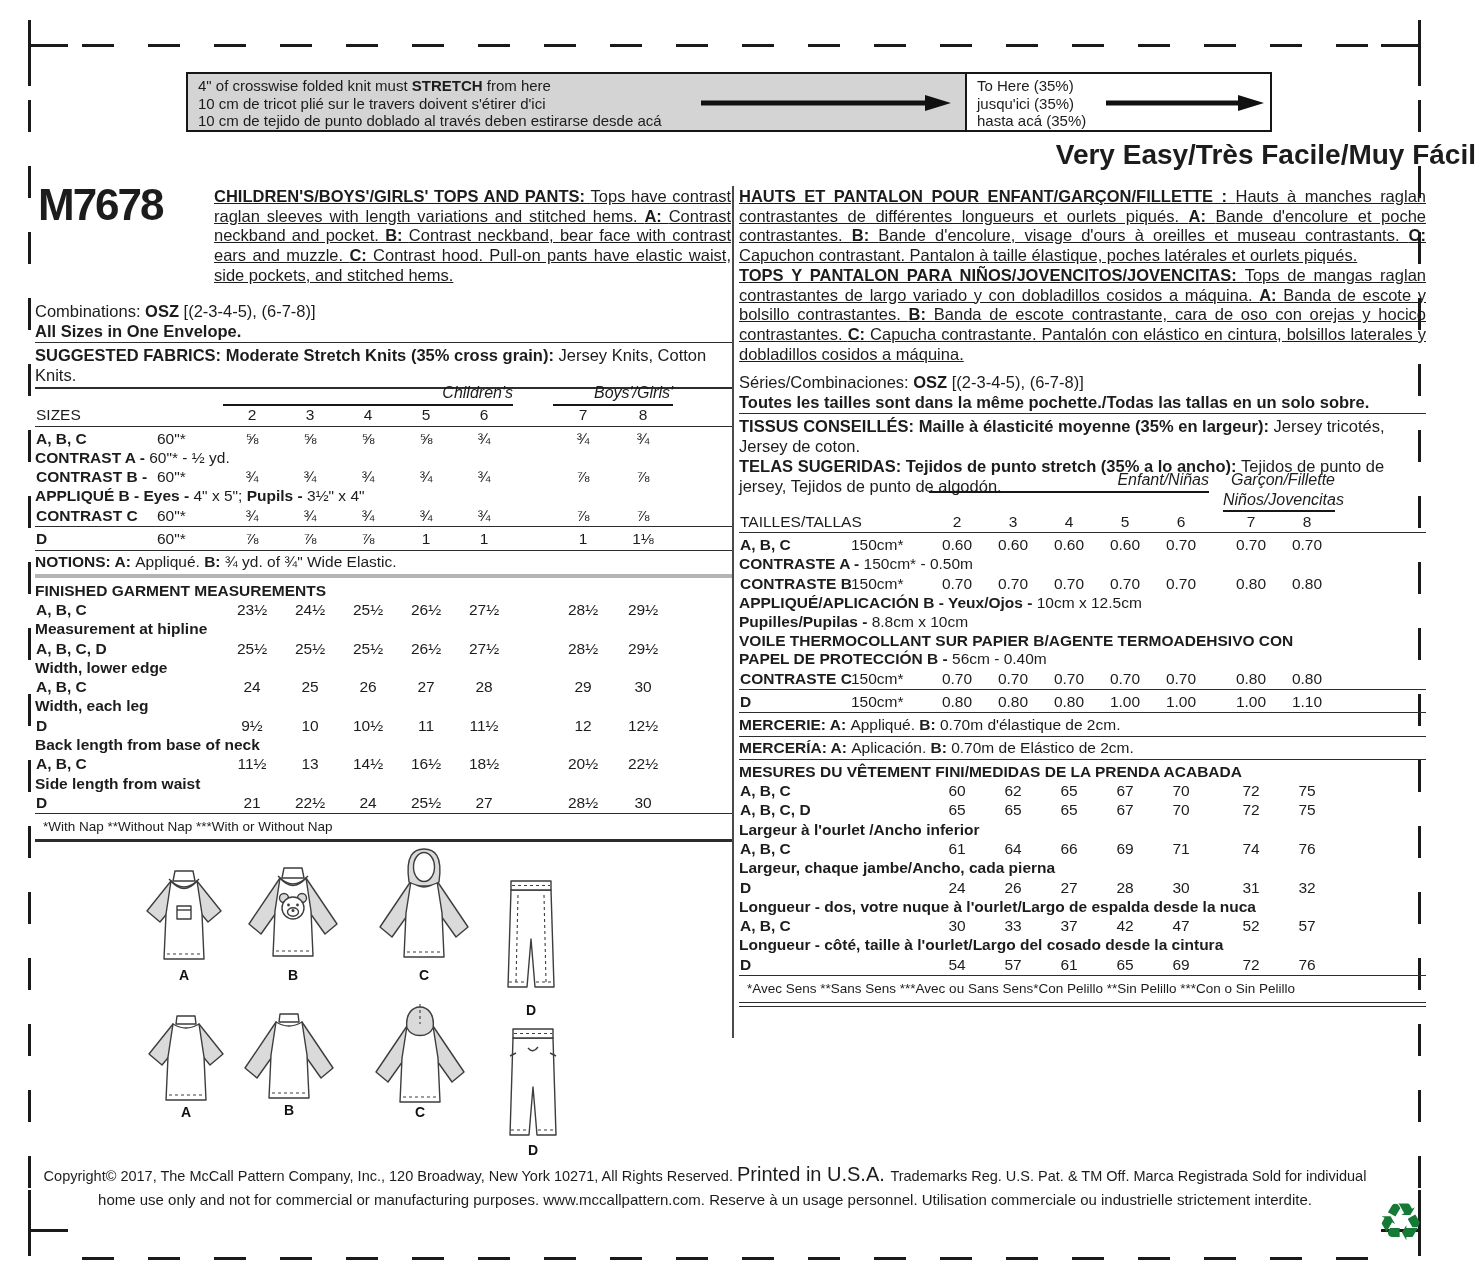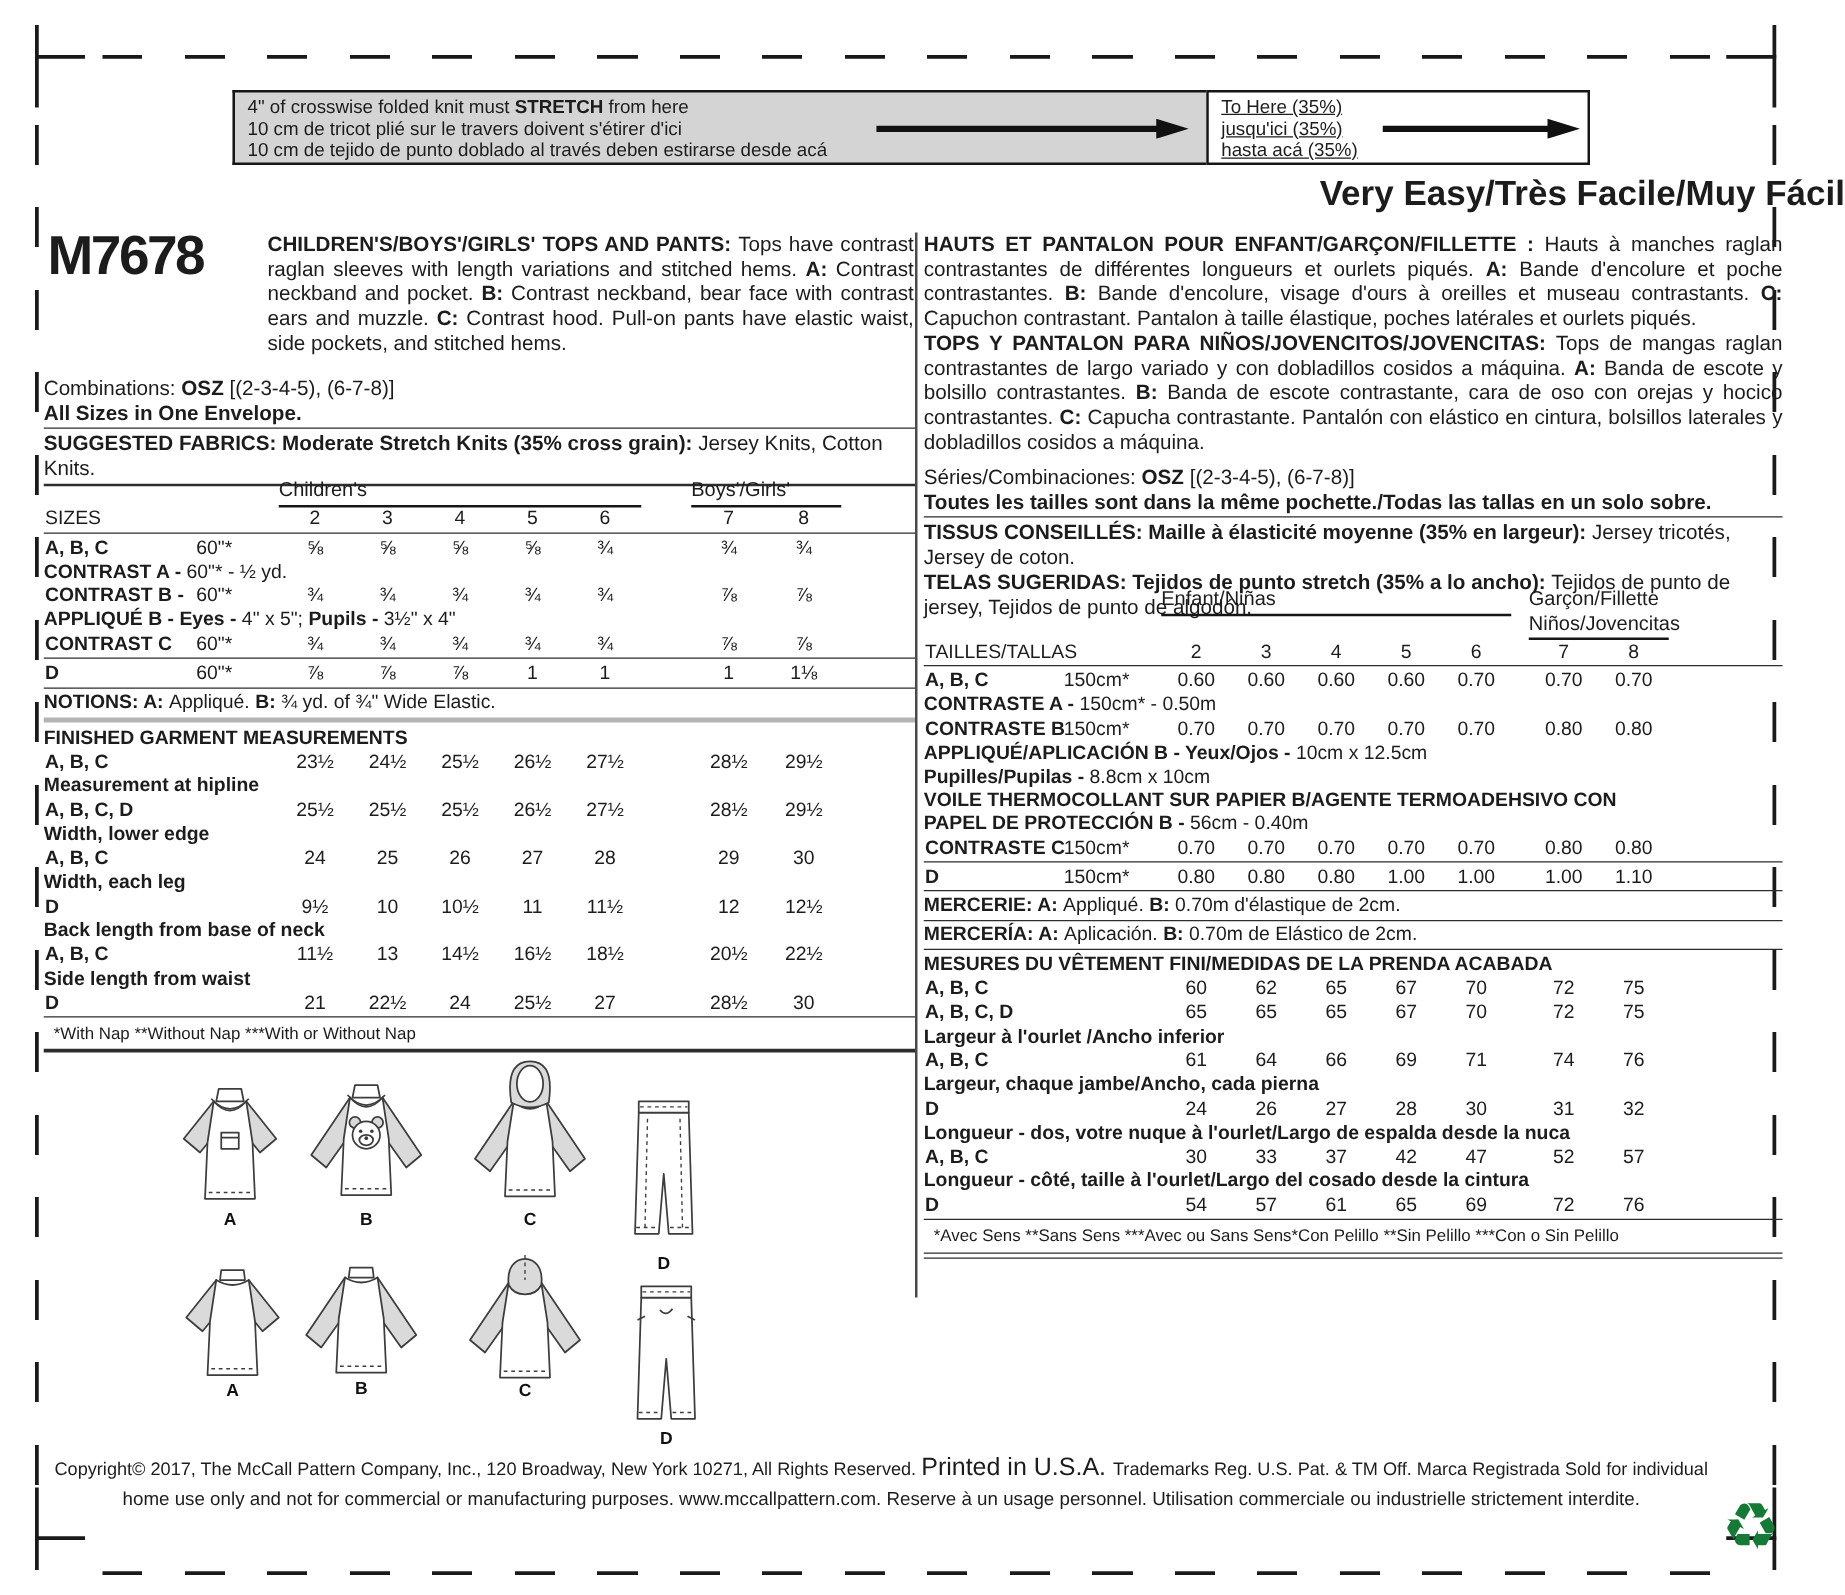--- a/index.html
+++ b/index.html
@@ -13,47 +13,47 @@
   .b-left{left:28px;top:100px;bottom:64px;}
   .b-right{right:55px;top:100px;bottom:64px;}
   .corner{position:absolute;}
   .corner .v{position:absolute;width:3px;height:66px;background:#1a1a1a;}
   .corner .h{position:absolute;height:3px;width:40px;background:#1a1a1a;}
   
   .gauge{position:absolute;left:186px;top:72px;width:1086px;height:60px;display:flex;}
   .gauge-left{flex:1;background:#d4d4d4;border:2.5px solid #161616;border-right:none;position:relative;
               padding:3px 10px;font-size:15px;line-height:17.5px;}
   .gauge-right{width:283px;background:#fff;border:2.5px solid #161616;position:relative;
-               padding:3px 10px;font-size:15px;line-height:17.5px;text-decoration:underline;}
+               padding:3px 10px;font-size:15px;line-height:17.5px;}
   .arrow{position:absolute;}
   
   .title{position:absolute;left:0;top:139px;width:100%;text-align:right;font-size:28px;font-weight:bold;}
   .patnum{position:absolute;left:38px;top:180px;font-size:44px;font-weight:bold;letter-spacing:-2px;}
   
-  .desc{position:absolute;font-size:16.5px;line-height:19.7px;text-align:justify;}
+  .desc{position:absolute;font-size:16.5px;line-height:19.7px;text-align:justify;text-decoration:underline;}
   #desc-en{left:214px;top:187px;width:517px;}
   #desc-fr{left:739px;top:187px;width:687px;}
   .combos{position:absolute;font-size:16.5px;line-height:20px;}
   #combos-en{left:35px;top:301px;width:697px;}
   #combos-fr{left:739px;top:372px;width:687px;}
   .b{font-weight:bold;}
   .big{font-size:20px;}
   .divider{position:absolute;left:732px;top:186px;width:2px;height:852px;background:#4a4a4a;}
   
   .ytable{position:absolute;font-size:15.5px;}
   #table-en{left:35px;top:384px;width:697px;--c1:188px;--cv:58px;--sp:40px;--c78:60px;}
   #table-fr{left:739px;top:471px;width:687px;--c1:190px;--cv:56px;--sp:14px;--c78:56px;}
   .trow{display:grid;grid-template-columns:var(--c1) repeat(5,var(--cv)) var(--sp) var(--c78) var(--c78);
         align-items:end;min-height:19.3px;line-height:18.5px;}
   .cell.val{text-align:center;}
   .lblc{position:relative;padding-left:1px;}
   .lbl{font-weight:bold;}
   .wd{position:absolute;left:122px;top:0;font-weight:normal;}
   #table-fr .wd{left:112px;}
-  .grp{text-align:left;align-self:start;font-size:16px;}
+  .grp{text-align:right;align-self:start;font-size:16px;font-style:italic;}
   .grp-u{display:block;border-bottom:2px solid #161616;padding:0 0 1px;}
   .grp-n{display:block;padding:0 0 1px;}
   .spanc{grid-column:1/10;}
   .fnrow{display:flex;justify-content:flex-start;font-size:13.5px;line-height:20px;padding:1px 2px 0 8px;}
   .hr-thin{border-top:1.5px solid #2d2d2d;height:0;margin:1px 0 2px;}
   .hr-thick{border-top:4px solid #b4b4b4;height:0;margin:2px 0 3px;}
   .hr-bold{border-top:3px solid #2d2d2d;height:0;margin:2px 0;}
   .hr-double{border-top:1.5px solid #2d2d2d;border-bottom:1.5px solid #2d2d2d;height:3px;margin:3px 0;}
   
   #art{position:absolute;left:55px;top:843px;}

